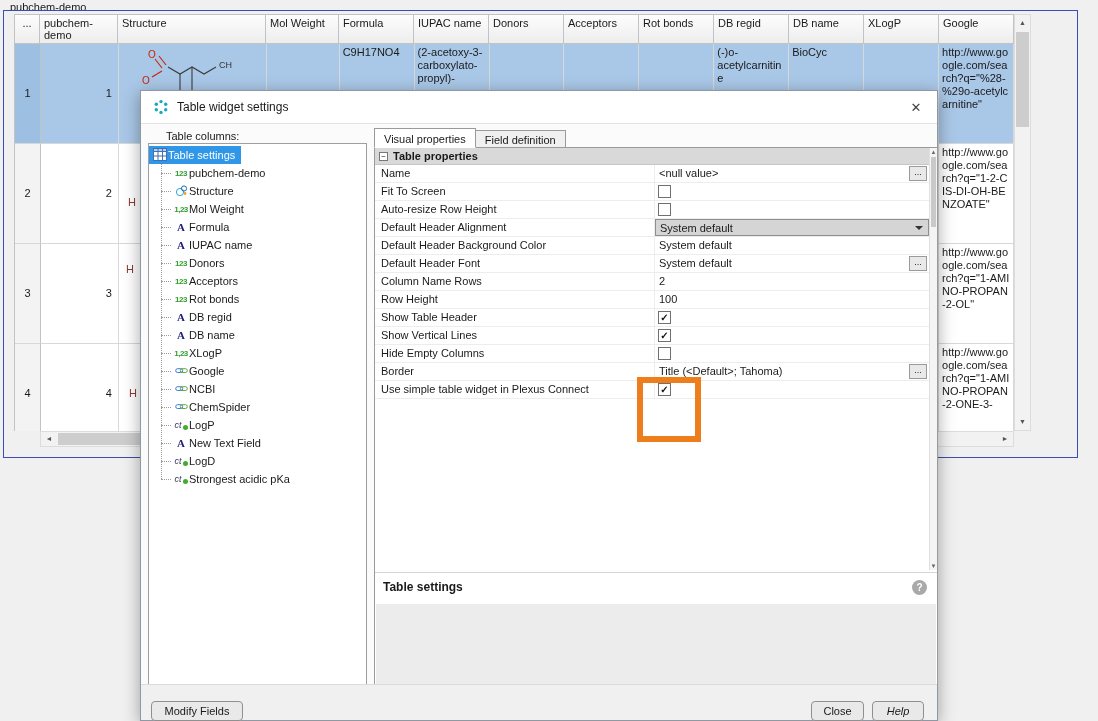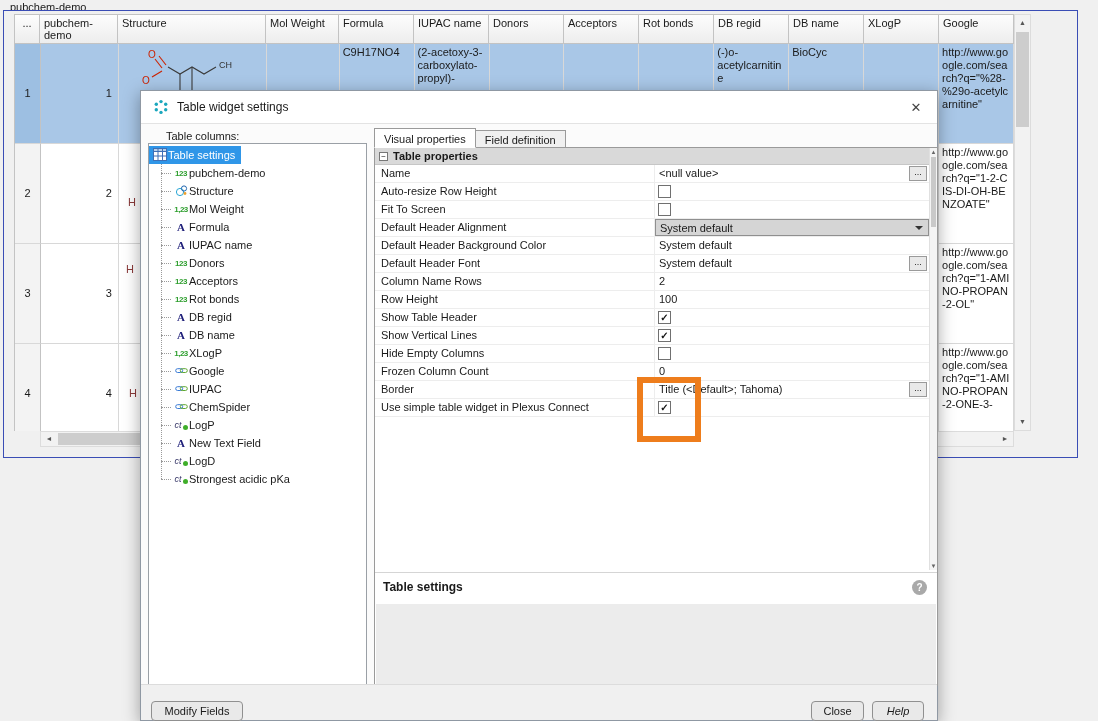--- a/index.html
+++ b/index.html
@@ -310,21 +310,21 @@
         </span>
         <span class="lbl">Google</span>
       </div>
       <div class="titem child">
         <span class="ic">
           <svg width="13" height="13" viewBox="0 0 13 13" fill="none">
             <rect x="0.7" y="4.7" width="7" height="3.8" rx="1.9" stroke="#3a7bd5"></rect>
             <rect x="5.3" y="4.7" width="7" height="3.8" rx="1.9" stroke="#5fa832"></rect>
           </svg>
         </span>
-        <span class="lbl">IUPAC</span>
+        <span class="lbl">NCBI</span>
       </div>
       <div class="titem child">
         <span class="ic">
           <svg width="13" height="13" viewBox="0 0 13 13" fill="none">
             <rect x="0.7" y="4.7" width="7" height="3.8" rx="1.9" stroke="#3a7bd5"></rect>
             <rect x="5.3" y="4.7" width="7" height="3.8" rx="1.9" stroke="#5fa832"></rect>
           </svg>
         </span>
         <span class="lbl">ChemSpider</span>
       </div>
@@ -359,27 +359,27 @@
 
       <div class="props">
         <div class="prow">
           <div class="pname">Name</div>
           <div class="pval">
             <span>&lt;null value&gt;</span>
             <span class="ell-btn">...</span>
           </div>
         </div>
         <div class="prow">
+          <div class="pname">Fit To Screen</div>
+          <div class="pval">
+            <span class="cb"></span>
+          </div>
+        </div>
+        <div class="prow">
           <div class="pname">Auto-resize Row Height</div>
-          <div class="pval">
-            <span class="cb"></span>
-          </div>
-        </div>
-        <div class="prow">
-          <div class="pname">Fit To Screen</div>
           <div class="pval">
             <span class="cb"></span>
           </div>
         </div>
         <div class="prow">
           <div class="pname">Default Header Alignment</div>
           <div class="pval">
             <div class="combo">
               <span>System default</span>
               <span class="arr"></span>
@@ -420,26 +420,20 @@
         <div class="prow">
           <div class="pname">Show Vertical Lines</div>
           <div class="pval">
             <span class="cb checked"></span>
           </div>
         </div>
         <div class="prow">
           <div class="pname">Hide Empty Columns</div>
           <div class="pval">
             <span class="cb"></span>
-          </div>
-        </div>
-        <div class="prow">
-          <div class="pname">Frozen Column Count</div>
-          <div class="pval">
-            <span>0</span>
           </div>
         </div>
         <div class="prow">
           <div class="pname">Border</div>
           <div class="pval">
             <span>Title (&lt;Default&gt;; Tahoma)</span>
             <span class="ell-btn">...</span>
           </div>
         </div>
         <div class="prow">

